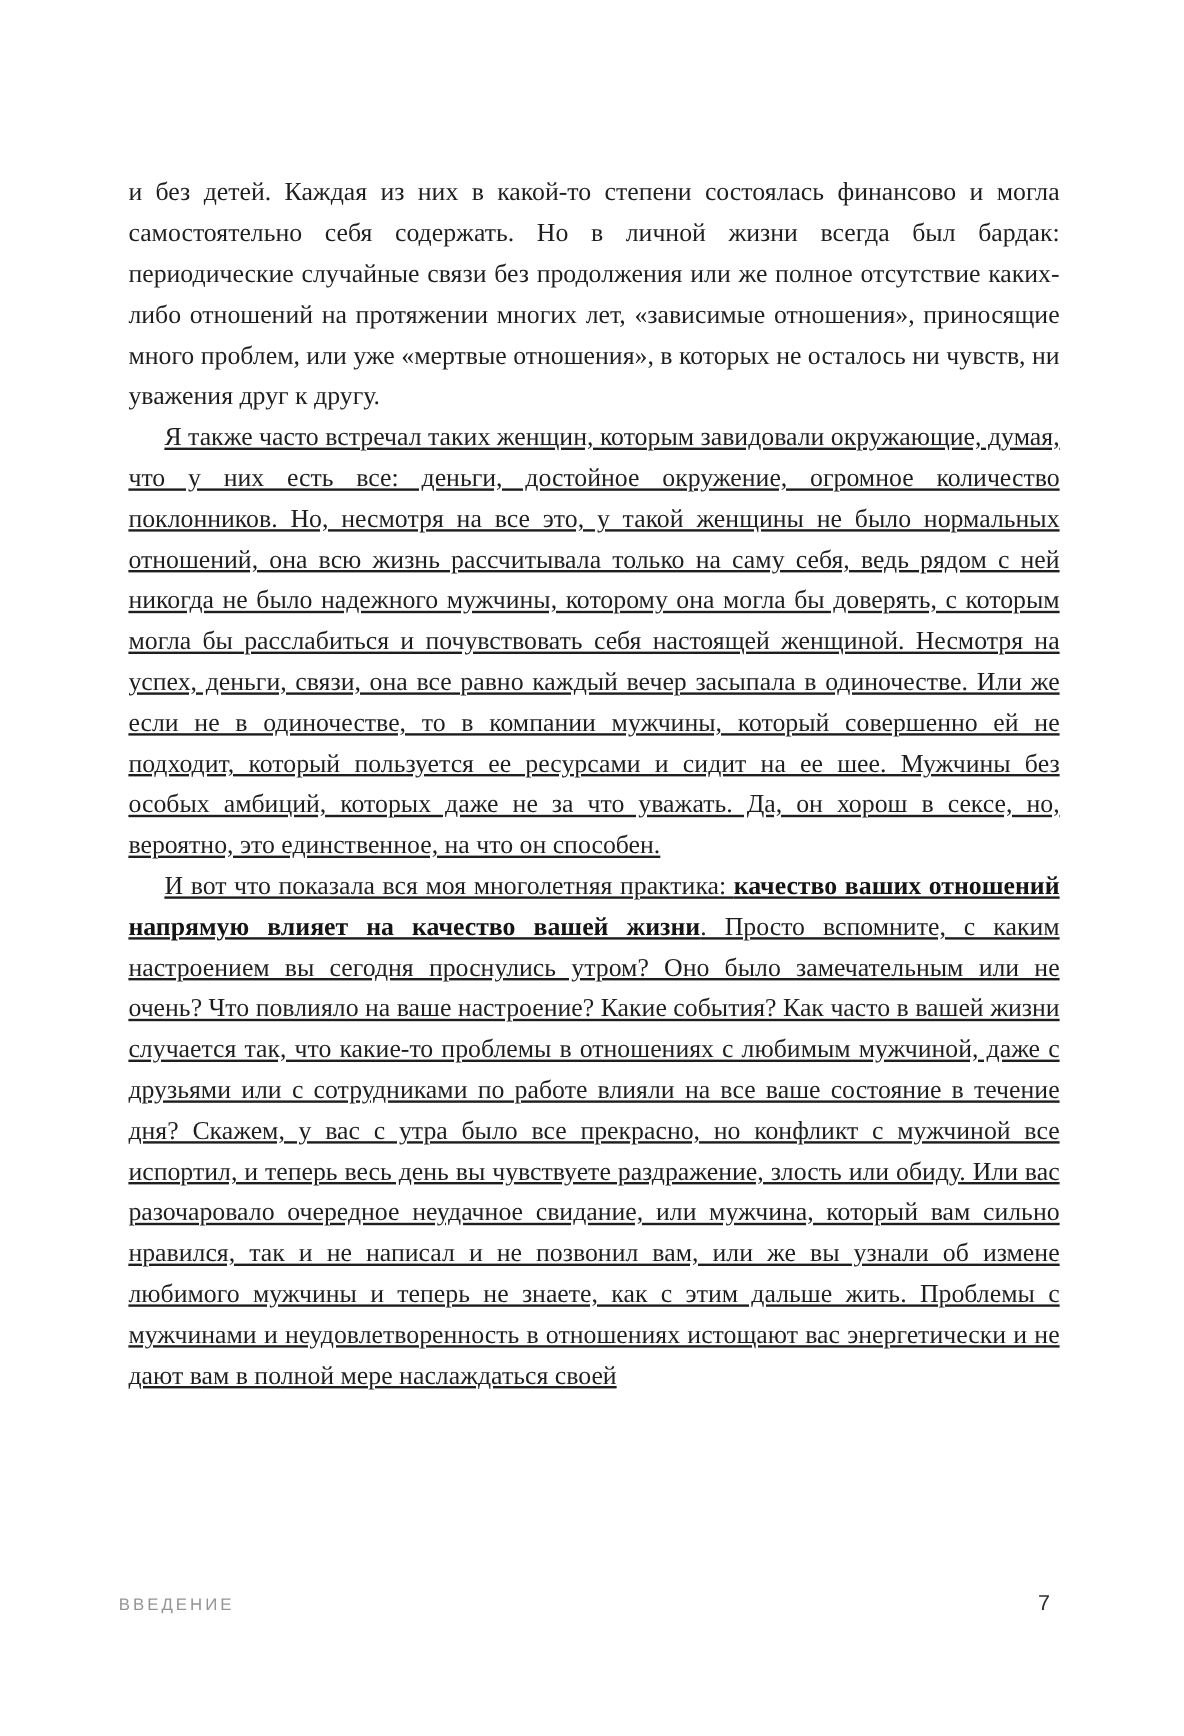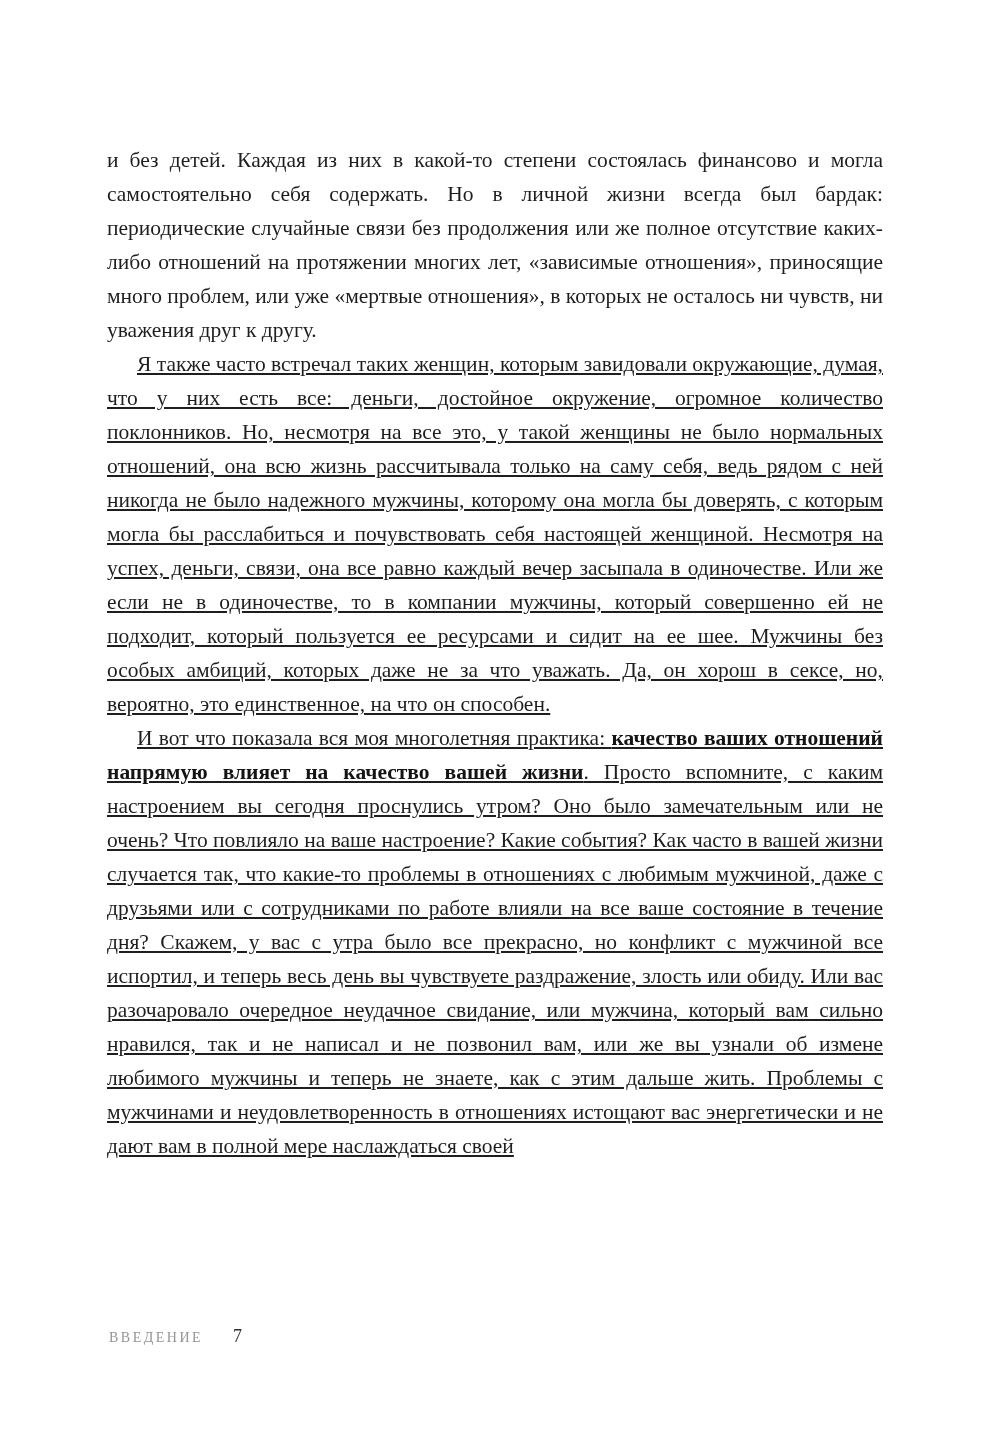--- a/index.html
+++ b/index.html
@@ -33,28 +33,28 @@
   .text-block p.indent {
     text-indent: 30px;
     text-decoration: underline;
   }
   .text-block strong {
     font-weight: bold;
     color: #141414;
   }
   .footer {
     position: absolute;
-    left: 109px;
+    left: 99px;
     top: 1326px;
     width: 776px;
     display: flex;
-    justify-content: flex-start;
+    justify-content: space-between;
     align-items: baseline;
     gap: 30px;
-    font-family: Liberation Serif, serif;
+    font-family: Liberation Sans, sans-serif;
   }
   .footer .section {
     color: #949494;
     font-size: 14px;
     letter-spacing: 2.5px;
   }
   .footer .pagenum {
     color: #2e2e2e;
     font-size: 18px;
   }

